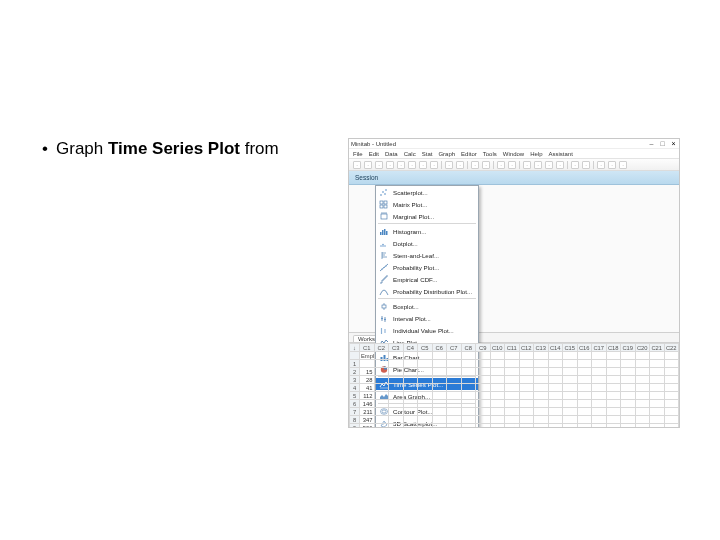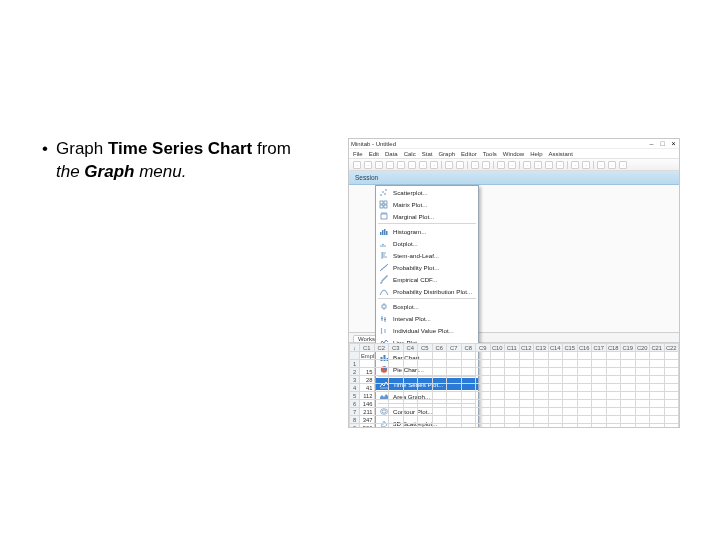--- a/index.html
+++ b/index.html
@@ -169,22 +169,21 @@
   .sheet .col-label-row td {
     text-align: left;
     color: #444;
   }
 </style>
 </head>
 <body>
 
 <div class="instruction">
   <span class="bullet">•</span>
-  <span>Graph </span><b>Time Series Chart</b><span> from</span><br>
-  <i><span>the </span><b>Graph</b><span> menu.</span></i>
+  <span>Graph </span><b>Time Series Plot</b><span> from</span><br>
 </div>
 
 <div class="app-window">
 
   <div class="titlebar">
     <span>Minitab - Untitled</span>
     <span class="titlebar-right">
       <span class="winctl">–</span>
       <span class="winctl">□</span>
       <span class="winctl close">×</span>

